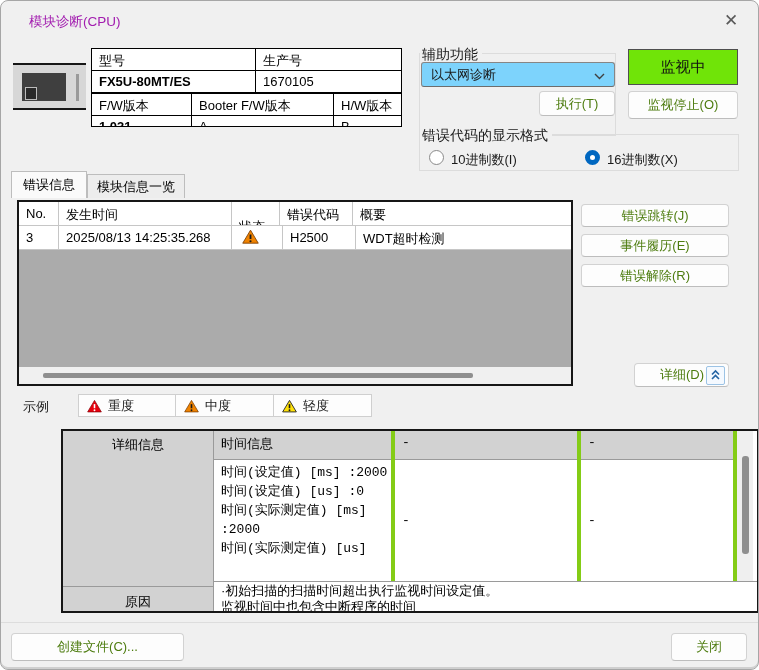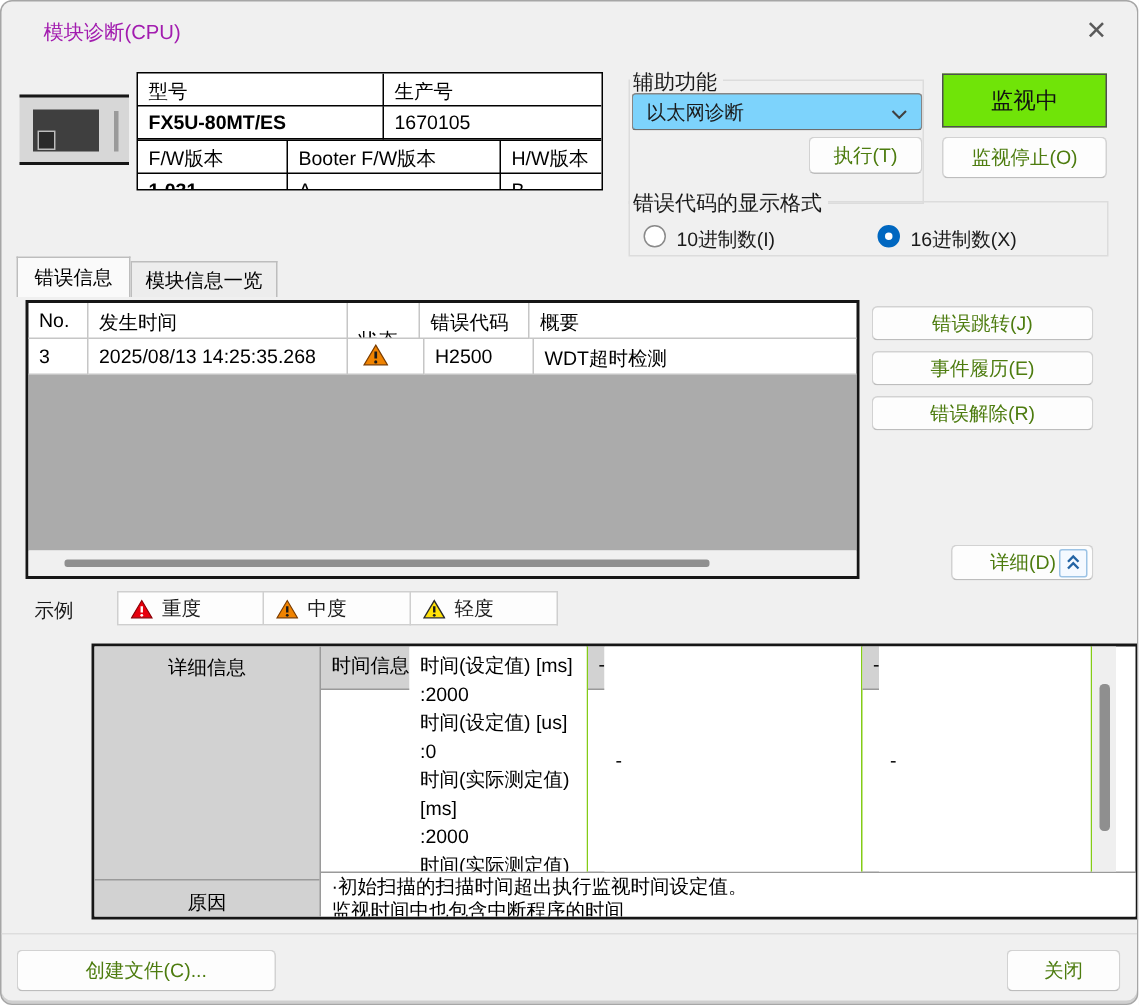--- a/index.html
+++ b/index.html
@@ -79,21 +79,21 @@
   .legitem{width:98px;border:1px solid #cfcfcf;border-left:none;background:#fdfdfd;display:flex;align-items:center;gap:6px;padding-left:8px;box-sizing:border-box;}
   .legitem:first-child{border-left:1px solid #cfcfcf;}
 
   
   #dettable{left:16px;top:428px;width:698px;height:184px;border:2px solid #161616;background:#fff;display:flex;margin-left:44px;}
   .dlabelcol{width:150px;background:#d2d2d2;border-right:1px solid #9a9a9a;display:flex;flex-direction:column;flex:0 0 auto;}
   .dlabel1{height:150px;border-bottom:1px solid #9a9a9a;text-align:center;padding-top:5px;font-size:13px;}
   .dlabel2{flex:1;text-align:center;padding-top:6px;font-size:13px;}
   #dmain{flex:1;display:flex;flex-direction:column;}
   #dgrid{height:150px;display:flex;border-bottom:1px solid #9a9a9a;}
-  .dcol{display:flex;flex-direction:row;border-right:1px solid #84cc16;}
+  .dcol{display:flex;flex-direction:column;border-right:4px solid #84cc16;font-family:Liberation Mono, monospace;}
   .dcol1{width:177px;} .dcol2{width:182px;} .dcol3{width:152px;}
   .dsub{height:24px;background:#d2d2d2;border-bottom:1px solid #9a9a9a;padding:4px 0 0 7px;font-size:13px;flex:0 0 auto;}
   .dbody{flex:1;background:#fff;padding:3px 2px 0 7px;font-size:13px;line-height:19px;overflow:hidden;}
   .dbody.center{display:flex;align-items:center;padding-top:0;}
   #vscroll{width:16px;background:#efefef;position:relative;flex:0 0 auto;}
   #vscroll .thumb{position:absolute;left:5px;top:25px;width:7px;height:98px;background:#8f8f8f;border-radius:3px;}
   #dcause{flex:1;background:#fff;padding:1px 0 0 7px;font-size:13px;line-height:16px;overflow:hidden;}
 
   #footersep{left:0;top:621px;width:759px;height:1px;background:#dddddd;}
 </style>

